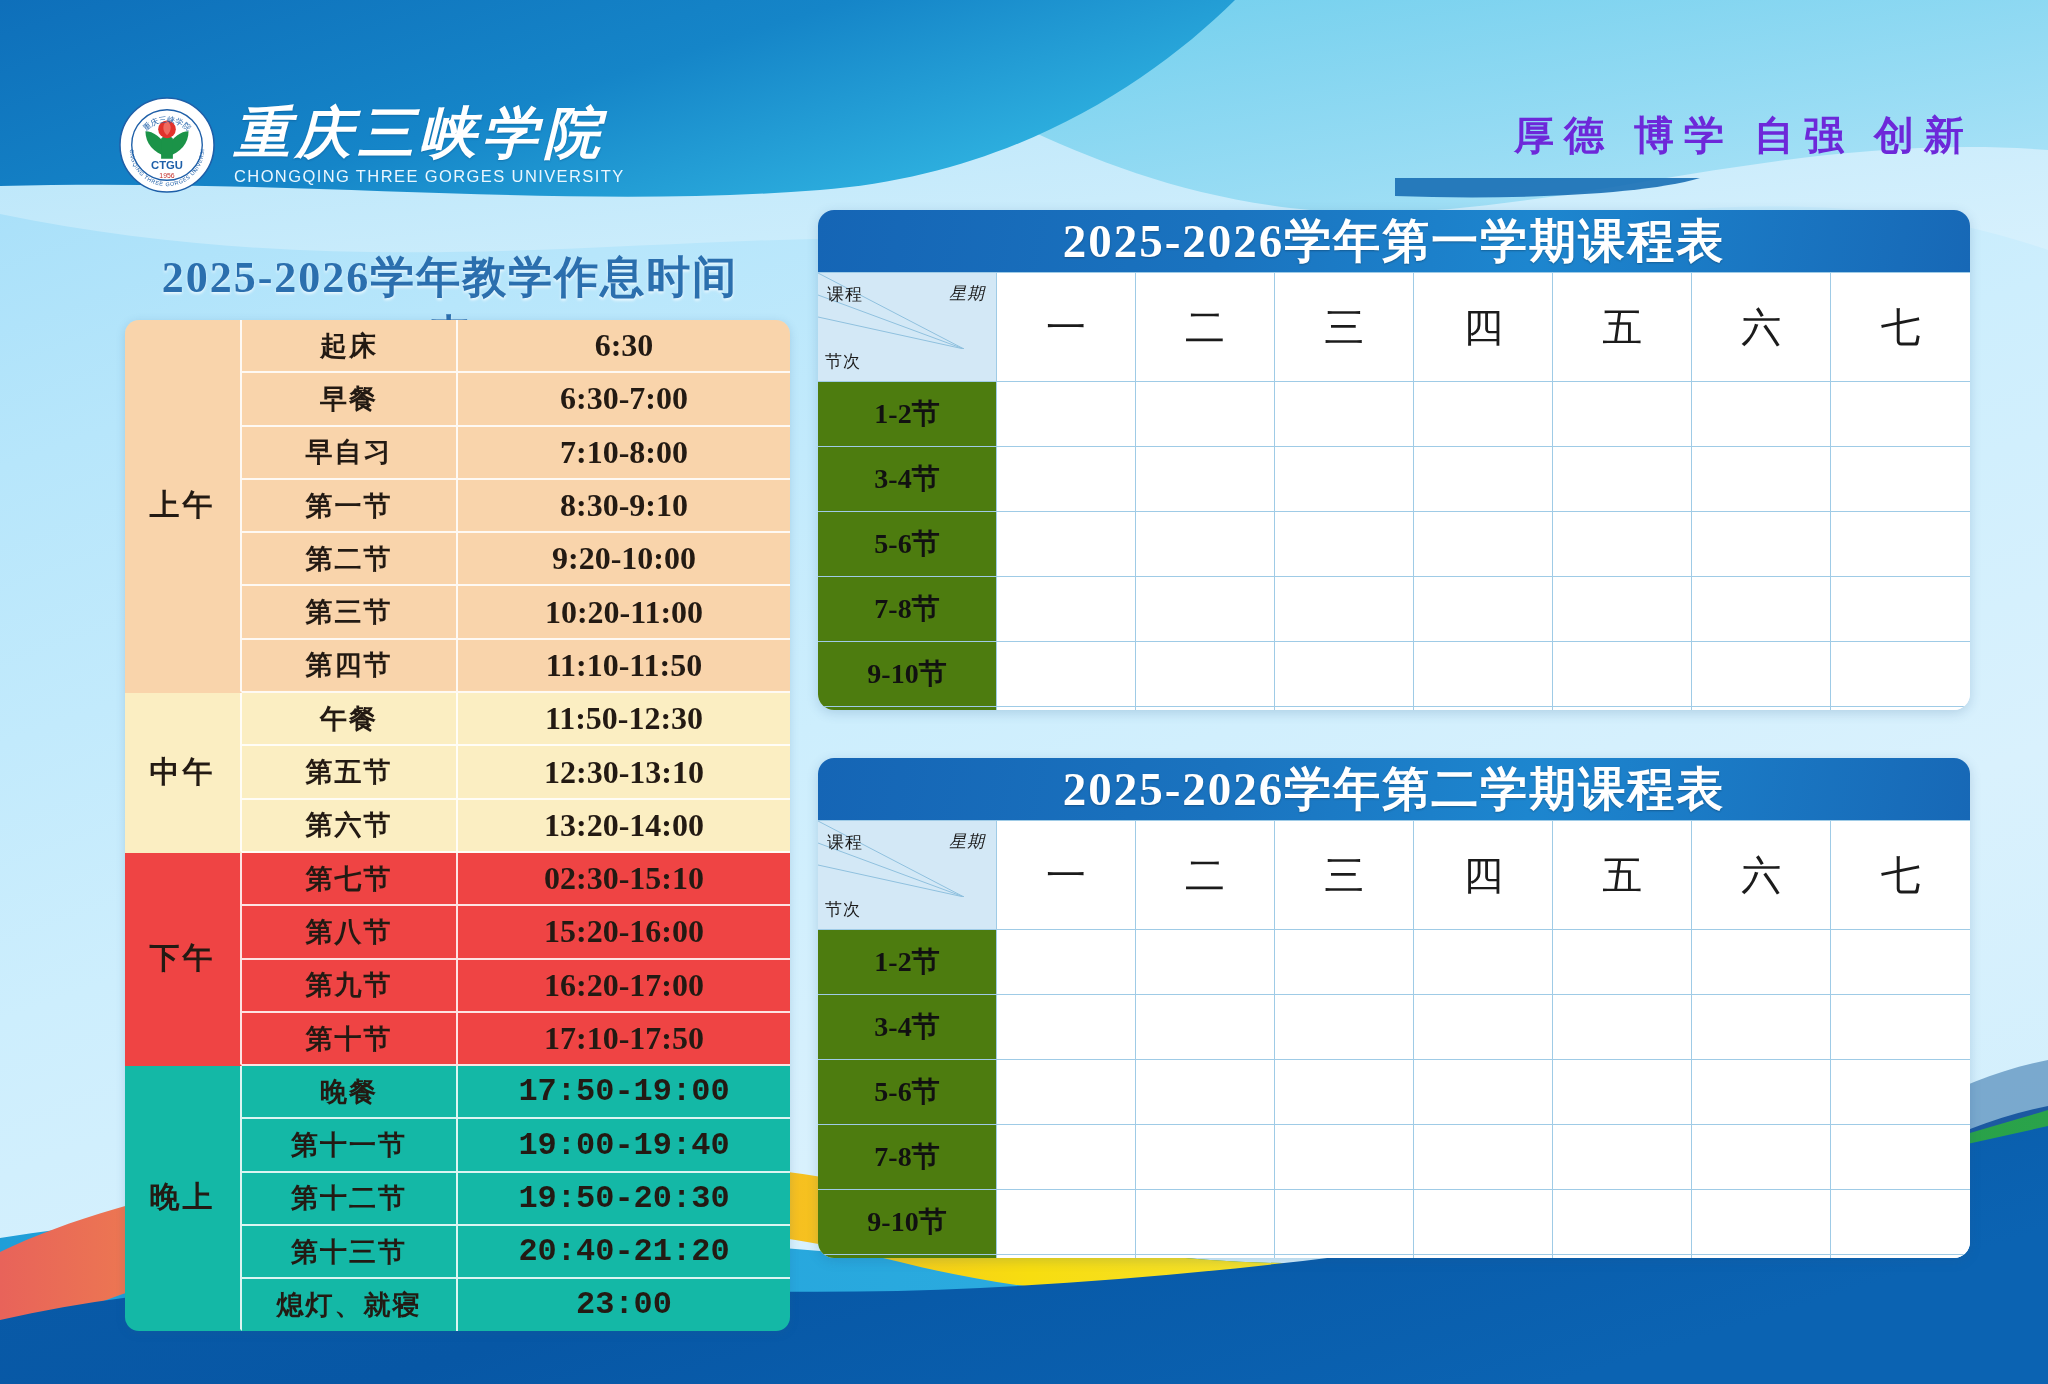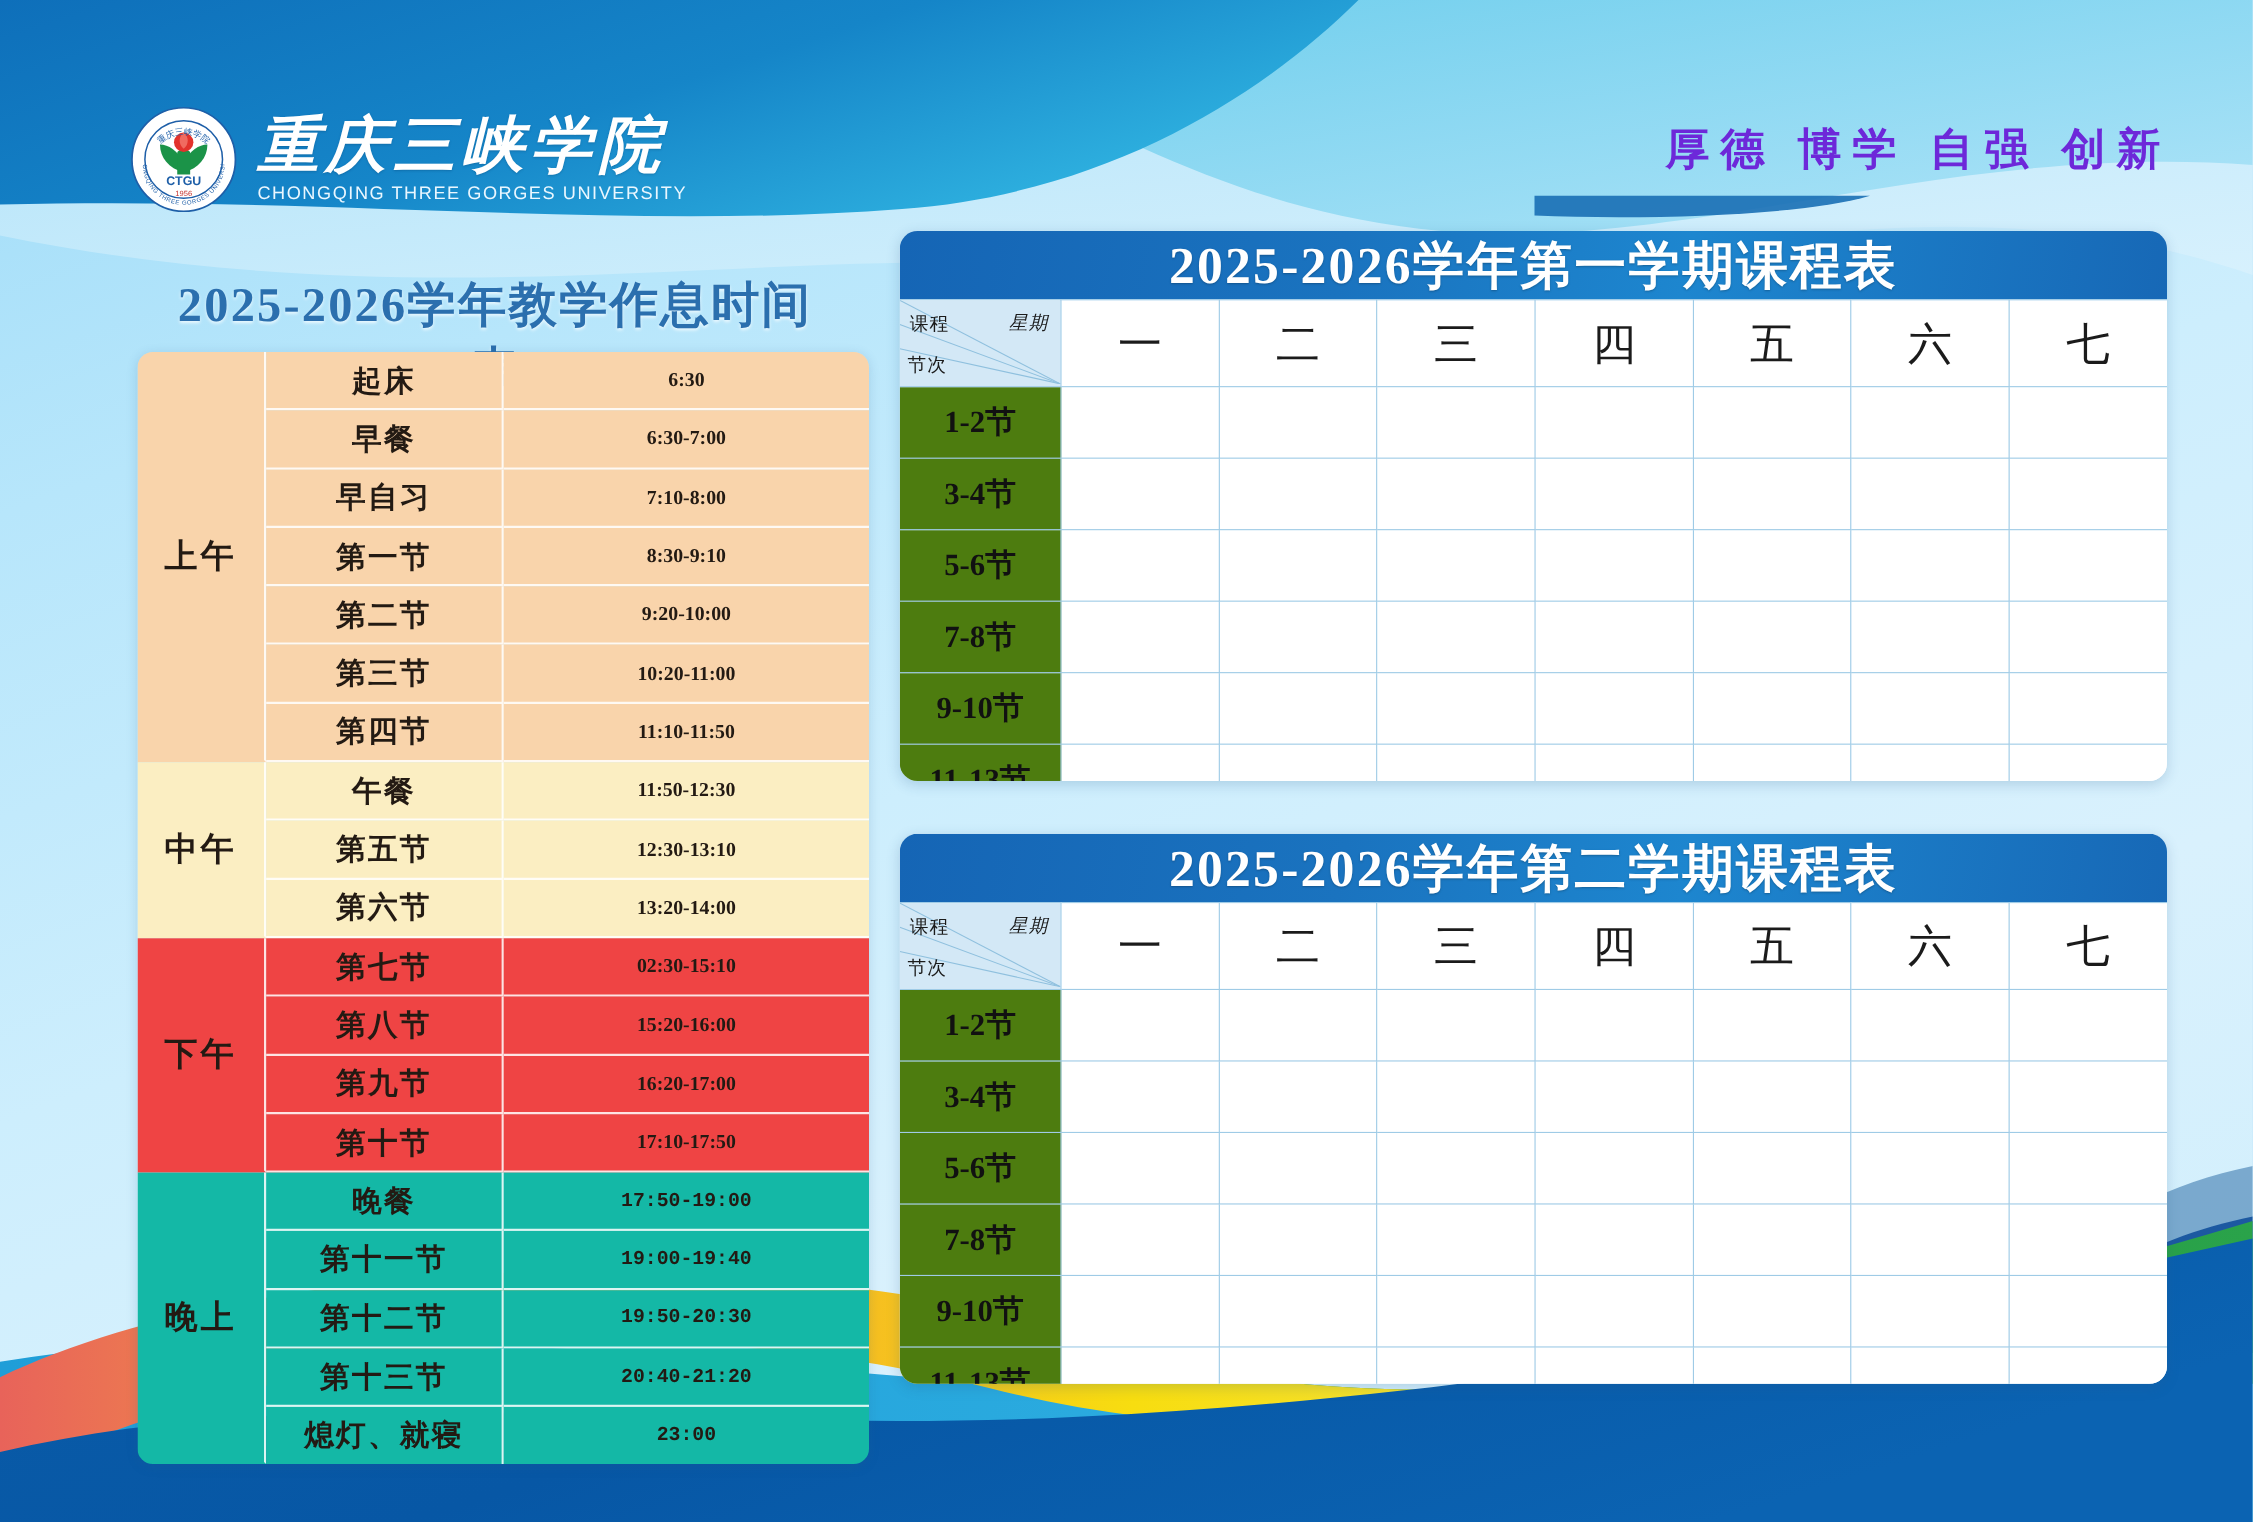--- a/index.html
+++ b/index.html
@@ -61,21 +61,21 @@
     color:#231a13;font-weight:700;
     text-align:center;vertical-align:middle;
     border-bottom:2px solid rgba(255,255,255,.85);
     border-right:2px solid rgba(255,255,255,.85);
     white-space:nowrap;
   }
   .rest-table tr:last-child td{border-bottom:none;}
   .rest-table td.c-time{border-right:none;}
   .col-period{width:113px;font-size:30px;letter-spacing:3px;}
   .col-name{width:212px;font-size:27px;letter-spacing:2px;}
-  .col-time{width:330px;font-size:18px;letter-spacing:0px;}
+  .col-time{width:330px;font-size:32px;letter-spacing:0px;}
   .sec-morning   td{background:#f9d4ab;}
   .sec-noon      td{background:#fbeec2;}
   .sec-afternoon td{background:#ef4444;}
   .sec-evening   td{background:#14b8a6;font-family:Liberation Mono, monospace;}
   .rest-table td.c-period{border-bottom-color:transparent;}
 
   
   .course-panel{
     position:absolute;
     background:#e8f5fd;
@@ -98,21 +98,21 @@
   }
   .course-table{
     width:1152px;border-collapse:collapse;table-layout:fixed;
   }
   .course-table td{
     border:1.4px solid #9fcbe6;
     background:#ffffff;
     height:62px;
   }
   .course-table td.corner{
-    width:146px;background:#d3e8f6;border-left:none;position:relative;padding:0;
+    width:146px;background:#d3e8f6;border-left:none;position:relative;padding:16px;
     height:76px;
   }
   .course-table td.rowlabel{
     width:146px;background:#4d7c0f;border-left:none;
     text-align:center;vertical-align:middle;
     font-family:"Liberation Serif","DejaVu Serif",serif;
     font-size:28px;font-weight:700;color:#111111;letter-spacing:0px;
   }
   .course-table td.dayhead{
     height:76px;text-align:center;vertical-align:middle;

